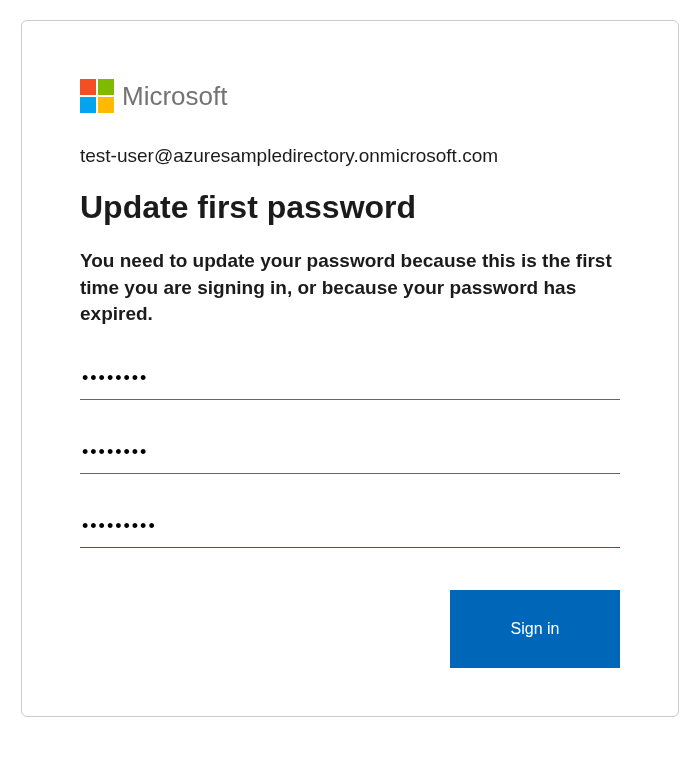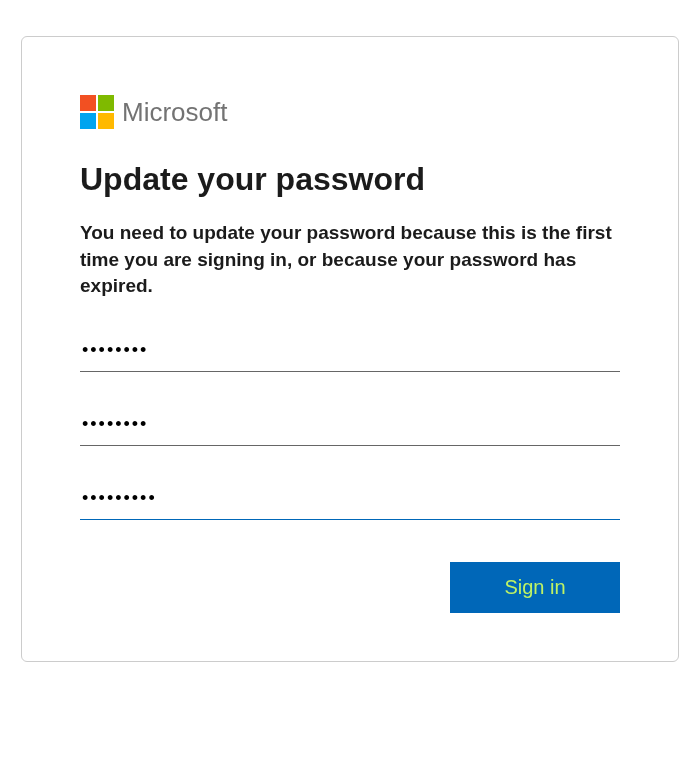--- a/index.html
+++ b/index.html
@@ -16,21 +16,20 @@
       align-items: flex-start;
       justify-content: center;
       padding: 20px;
     }
     .dialog {
       width: 658px;
       border: 1px solid #ccc;
       border-radius: 6px;
       padding: 58px 58px 48px 58px;
       background: #fff;
-      margin-top: 16px;
     }
     .logo-row {
       display: flex;
       align-items: center;
       gap: 8px;
       margin-bottom: 32px;
     }
     .ms-logo {
       display: grid;
       grid-template-columns: 16px 16px;
@@ -82,46 +81,47 @@
     .field.focused {
       border-bottom: 1px solid #0067b8;
     }
     .button-row {
       display: flex;
       justify-content: flex-end;
       margin-top: 10px;
     }
     .signin-btn {
       background: #0067b8;
-      color: #bef264;
+      color: #ffffff;
       border: none;
-      padding: 14px 50px;
-      font-size: 20px;
+      padding: 30px 50px;
+      font-size: 16px;
       cursor: pointer;
       min-width: 170px;
       font-family: inherit;
     }
   </style>
 </head>
 <body>
 
 <div class="dialog">
 
   <div class="logo-row">
     <div class="ms-logo">
       <div class="sq1"></div>
       <div class="sq2"></div>
       <div class="sq3"></div>
       <div class="sq4"></div>
     </div>
     <div class="logo-text">Microsoft</div>
   </div>
 
+  <div class="email">test-user@azuresampledirectory.onmicrosoft.com</div>
 
-  <h1 class="title">Update your password</h1>
+  <h1 class="title">Update first password</h1>
 
   <p class="description">You need to update your password because this is the first time you are signing in, or because your password has expired.</p>
 
   <input type="password" class="field" value="••••••••" style="">
 
   <input type="password" class="field" value="••••••••" style="">
 
   <input type="password" class="field focused" value="•••••••••" style="">
 
   <div class="button-row">

